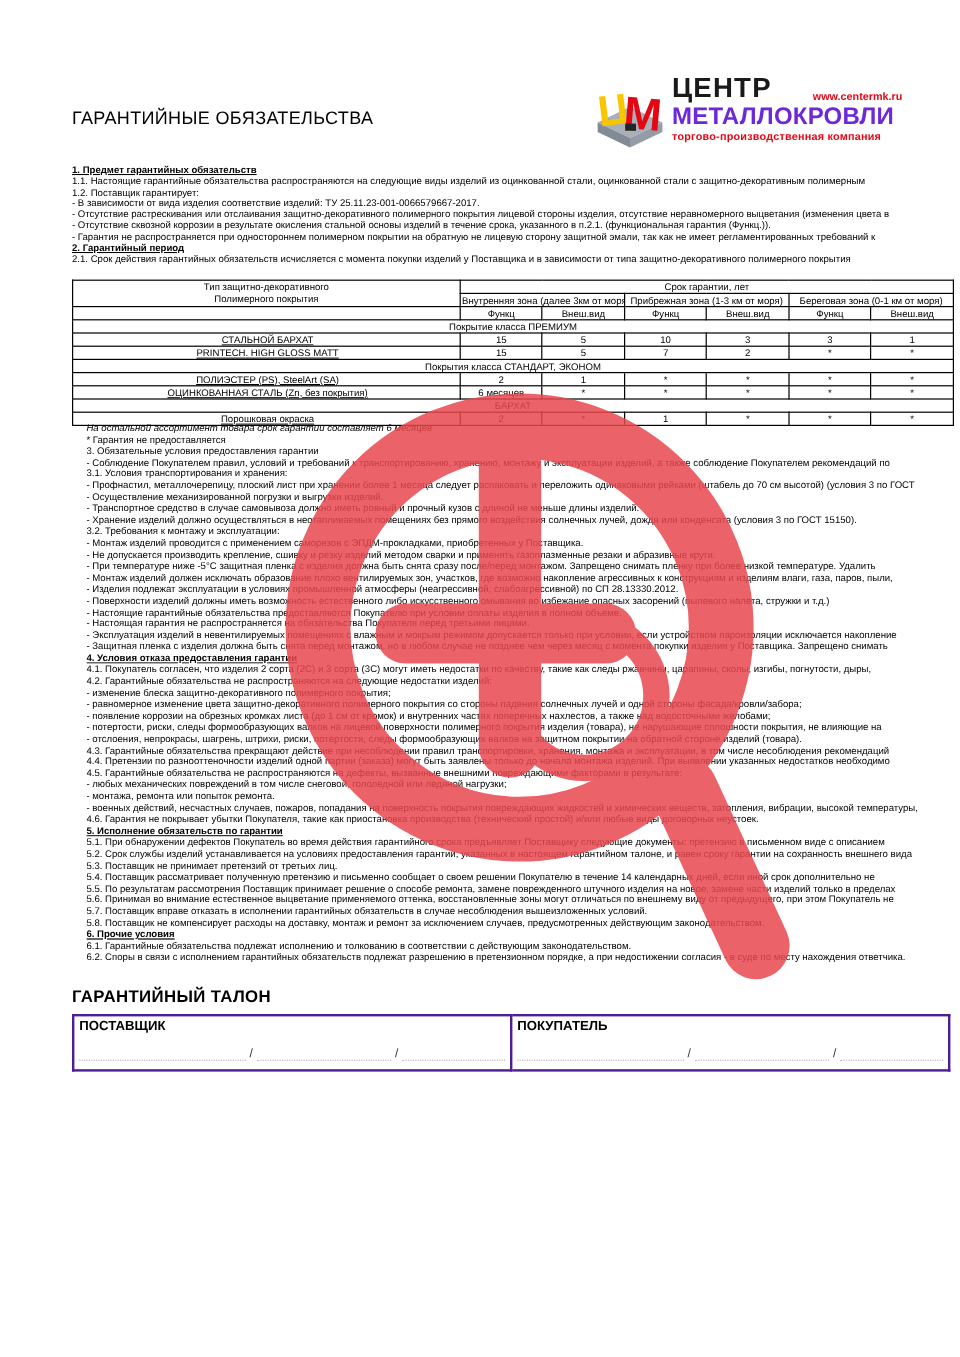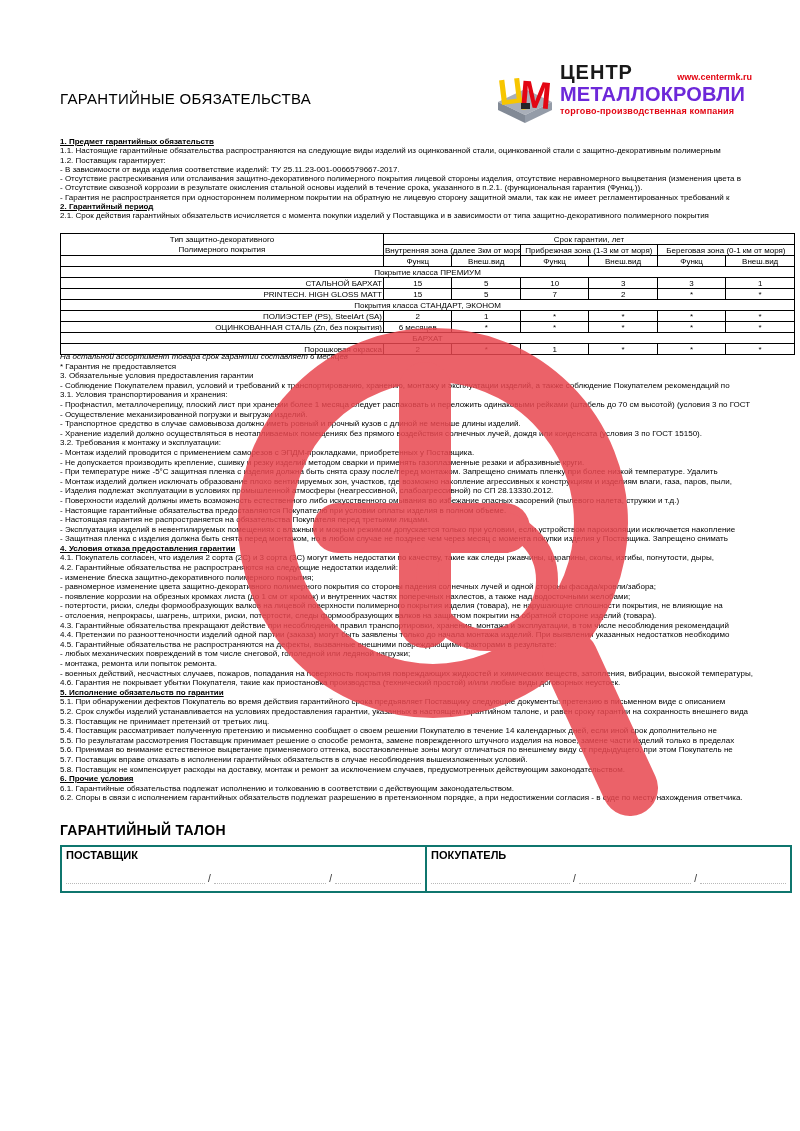--- a/index.html
+++ b/index.html
@@ -5,46 +5,46 @@
   html,body{margin:0;padding:0;background:#888;}
   .page{position:relative;width:800px;height:1131px;margin:0 auto;background:#ffffff;
         font-family:"Liberation Sans",sans-serif;color:#000;overflow:hidden;}
   .title{position:absolute;left:60px;top:90px;font-size:15px;font-weight:normal;letter-spacing:.3px;}
 
   
   .logo{position:absolute;left:496px;top:62px;width:256px;height:66px;display:flex;align-items:flex-start;}
   .logo-mark{flex:0 0 auto;}
   .logo-text{margin-left:6px;line-height:1;}
   .logo-row1{display:flex;align-items:flex-end;justify-content:space-between;width:192px;}
-  .brand-top{font-size:20px;font-weight:bold;color:#1a1a1a;letter-spacing:1px;}
+  .brand-top{font-size:23px;font-weight:bold;color:#1a1a1a;letter-spacing:1px;}
   .site{font-size:9px;font-weight:bold;text-align:right;}
   .brand-main{font-size:20px;font-weight:bold;letter-spacing:.2px;margin-top:2px;}
   .tagline{font-size:9px;font-weight:bold;margin-top:3px;letter-spacing:.2px;}
 
   
   .textblock{position:absolute;left:60px;width:736px;}
   #intro-lines{top:137px;}
   #body-lines{top:352px;}
   .line{font-size:8px;line-height:9.3px;white-space:nowrap;overflow:hidden;}
-  #body-lines .line{line-height:9.6px;}
+  #body-lines .line{line-height:9.6px;margin-left:12px;}
   .line.h{font-weight:bold;text-decoration:underline;}
   .line.i{font-style:italic;}
 
   
   table.wt{position:absolute;left:60px;top:233px;width:735px;border-collapse:collapse;table-layout:fixed;}
   table.wt td{border:1px solid #000;font-size:8px;line-height:9px;height:10px;padding:0 1px;text-align:center;vertical-align:middle;overflow:hidden;white-space:nowrap;margin-top:27px;}
-  table.wt td.lbl{text-align:right;padding-left:3px;}
+  table.wt td.lbl{text-align:center;padding-left:3px;text-decoration:underline;}
   table.wt td.sec{font-size:8px;}
   table.wt thead td{height:10px;}
   td.typehead div{line-height:10px;}
 
   
   .talon-title{position:absolute;left:60px;top:822px;font-size:14px;font-weight:bold;letter-spacing:.3px;}
   table.talon{position:absolute;left:60px;top:845px;width:732px;height:48px;border-collapse:collapse;}
-  table.talon td{border:2px solid #0f766e;vertical-align:top;width:50%;padding:2px 4px 4px 4px;margin-left:32px;}
+  table.talon td{border:2px solid #4c1d95;vertical-align:top;width:50%;padding:2px 4px 4px 4px;margin-left:32px;}
   .cell-label{font-size:11px;font-weight:bold;}
   .sig{display:flex;align-items:flex-end;margin-top:10px;font-size:10px;}
   .seg{border-bottom:1px dotted #b9b9b9;height:12px;}
   .seg.s1{flex:4.2;}.seg.s2{flex:3.4;}.seg.s3{flex:2.6;}
   .sl{padding:0 3px;color:#333;}
 
   
   .wm{position:absolute;left:0;top:0;pointer-events:none;opacity:.85;}
 </style>
 </head>

